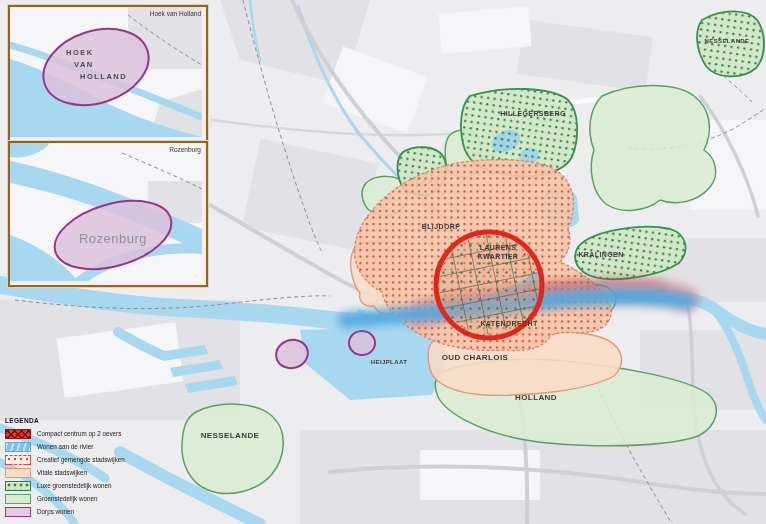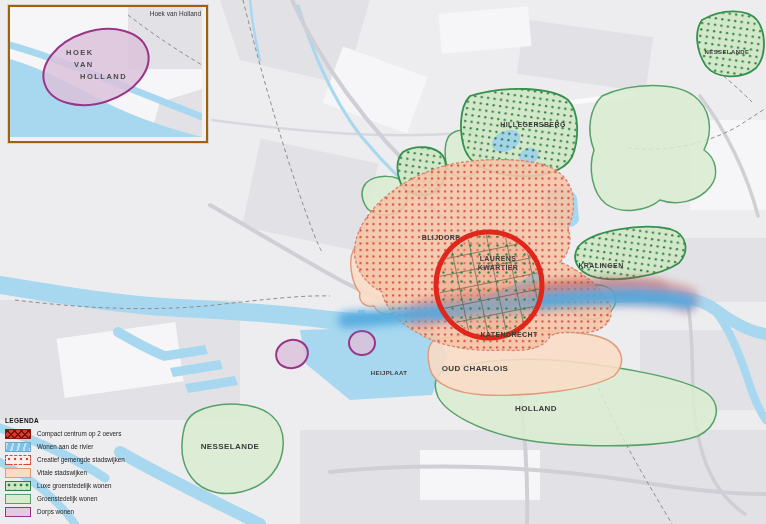--- a/index.html
+++ b/index.html
@@ -42,21 +42,21 @@
   .lake{fill:#9fd2ea;opacity:.95;}
   .grid-street{stroke:#45543f;stroke-width:.8;opacity:.75;}
   .ring{fill:none;stroke:var(--compact-red);stroke-width:5;}
   .river-core{stroke:#85c6ea;stroke-width:9;fill:none;opacity:.85;stroke-linecap:round;}
   .band-red{stroke:var(--rivier-red);stroke-width:26;fill:none;opacity:.5;stroke-linecap:round;}
   .band-dark{stroke:#8b2f2c;stroke-width:30;fill:none;opacity:.22;stroke-linecap:round;}
   .band-blue{stroke:var(--rivier-blue);stroke-width:16;fill:none;opacity:.95;stroke-linecap:round;}
 
   
   .map-label{position:absolute;transform:translate(-50%,-50%);font-weight:bold;
-    color:var(--label-color);font-size:7px;letter-spacing:.4px;white-space:nowrap;text-align:center;margin-top:11px;}
+    color:var(--label-color);font-size:7px;letter-spacing:.4px;white-space:nowrap;text-align:center;}
   .map-label.lg{font-size:8px;}
   .map-label.sm{font-size:6px;}
   .map-label .ln{line-height:9px;}
 
   
   .inset{position:absolute;left:8px;width:196px;background:#f1f1f4;border:2px solid #a16207;
          box-shadow:0 0 0 1px #d4d4d8;}
   .inset-1{top:5px;height:134px;}
   .inset-2{top:141px;height:142px;}
   .inset-corner{position:absolute;top:3px;right:5px;font-size:6.5px;color:#333;}
@@ -322,20 +322,35 @@
       <ellipse cx="86" cy="60" rx="54" ry="36" transform="rotate(-18 86 60)" class="s-dorps"></ellipse>
     </svg>
     <div class="inset-corner">Hoek van Holland</div>
     <div class="hoek-block">
       <div class="l1">HOEK</div>
       <div class="l2">VAN</div>
       <div class="l3">HOLLAND</div>
     </div>
   </div>
 
+  <div class="inset inset-2">
+    <svg width="192" height="138" viewBox="0 0 192 138">
+      <rect class="patch2" x="0" y="0" width="192" height="138"></rect>
+      <rect class="patch" x="138" y="38" width="54" height="42"></rect>
+      <path class="water" d="M0,18 C60,30 130,58 192,86 L192,110 C130,78 60,52 0,40 Z"></path>
+      <path class="water" d="M0,92 C28,102 52,118 68,138 L0,138 Z"></path>
+      <path class="waterln" d="M70,138 C100,114 150,102 192,106" stroke-width="10"></path>
+      <path class="water" d="M0,0 L40,0 C30,12 12,16 0,14 Z"></path>
+      <path class="bnd" d="M112,10 C140,22 168,34 192,46"></path>
+      <ellipse cx="103" cy="92" rx="60" ry="31" transform="rotate(-16 103 92)" class="f-dorps"></ellipse>
+      <ellipse cx="103" cy="92" rx="60" ry="31" transform="rotate(-16 103 92)" class="s-dorps"></ellipse>
+    </svg>
+    <div class="inset-corner">Rozenburg</div>
+    <div class="rozenburg-text">Rozenburg</div>
+  </div>
 
   <div class="legend">
     <div class="legend-title">LEGENDA</div>
     <div class="legend-row">
       <div class="swatch sw-compact"></div>
       <div class="legend-label">Compact centrum op 2 oevers</div>
     </div>
     <div class="legend-row">
       <div class="swatch sw-rivier"></div>
       <div class="legend-label">Wonen aan de rivier</div>

